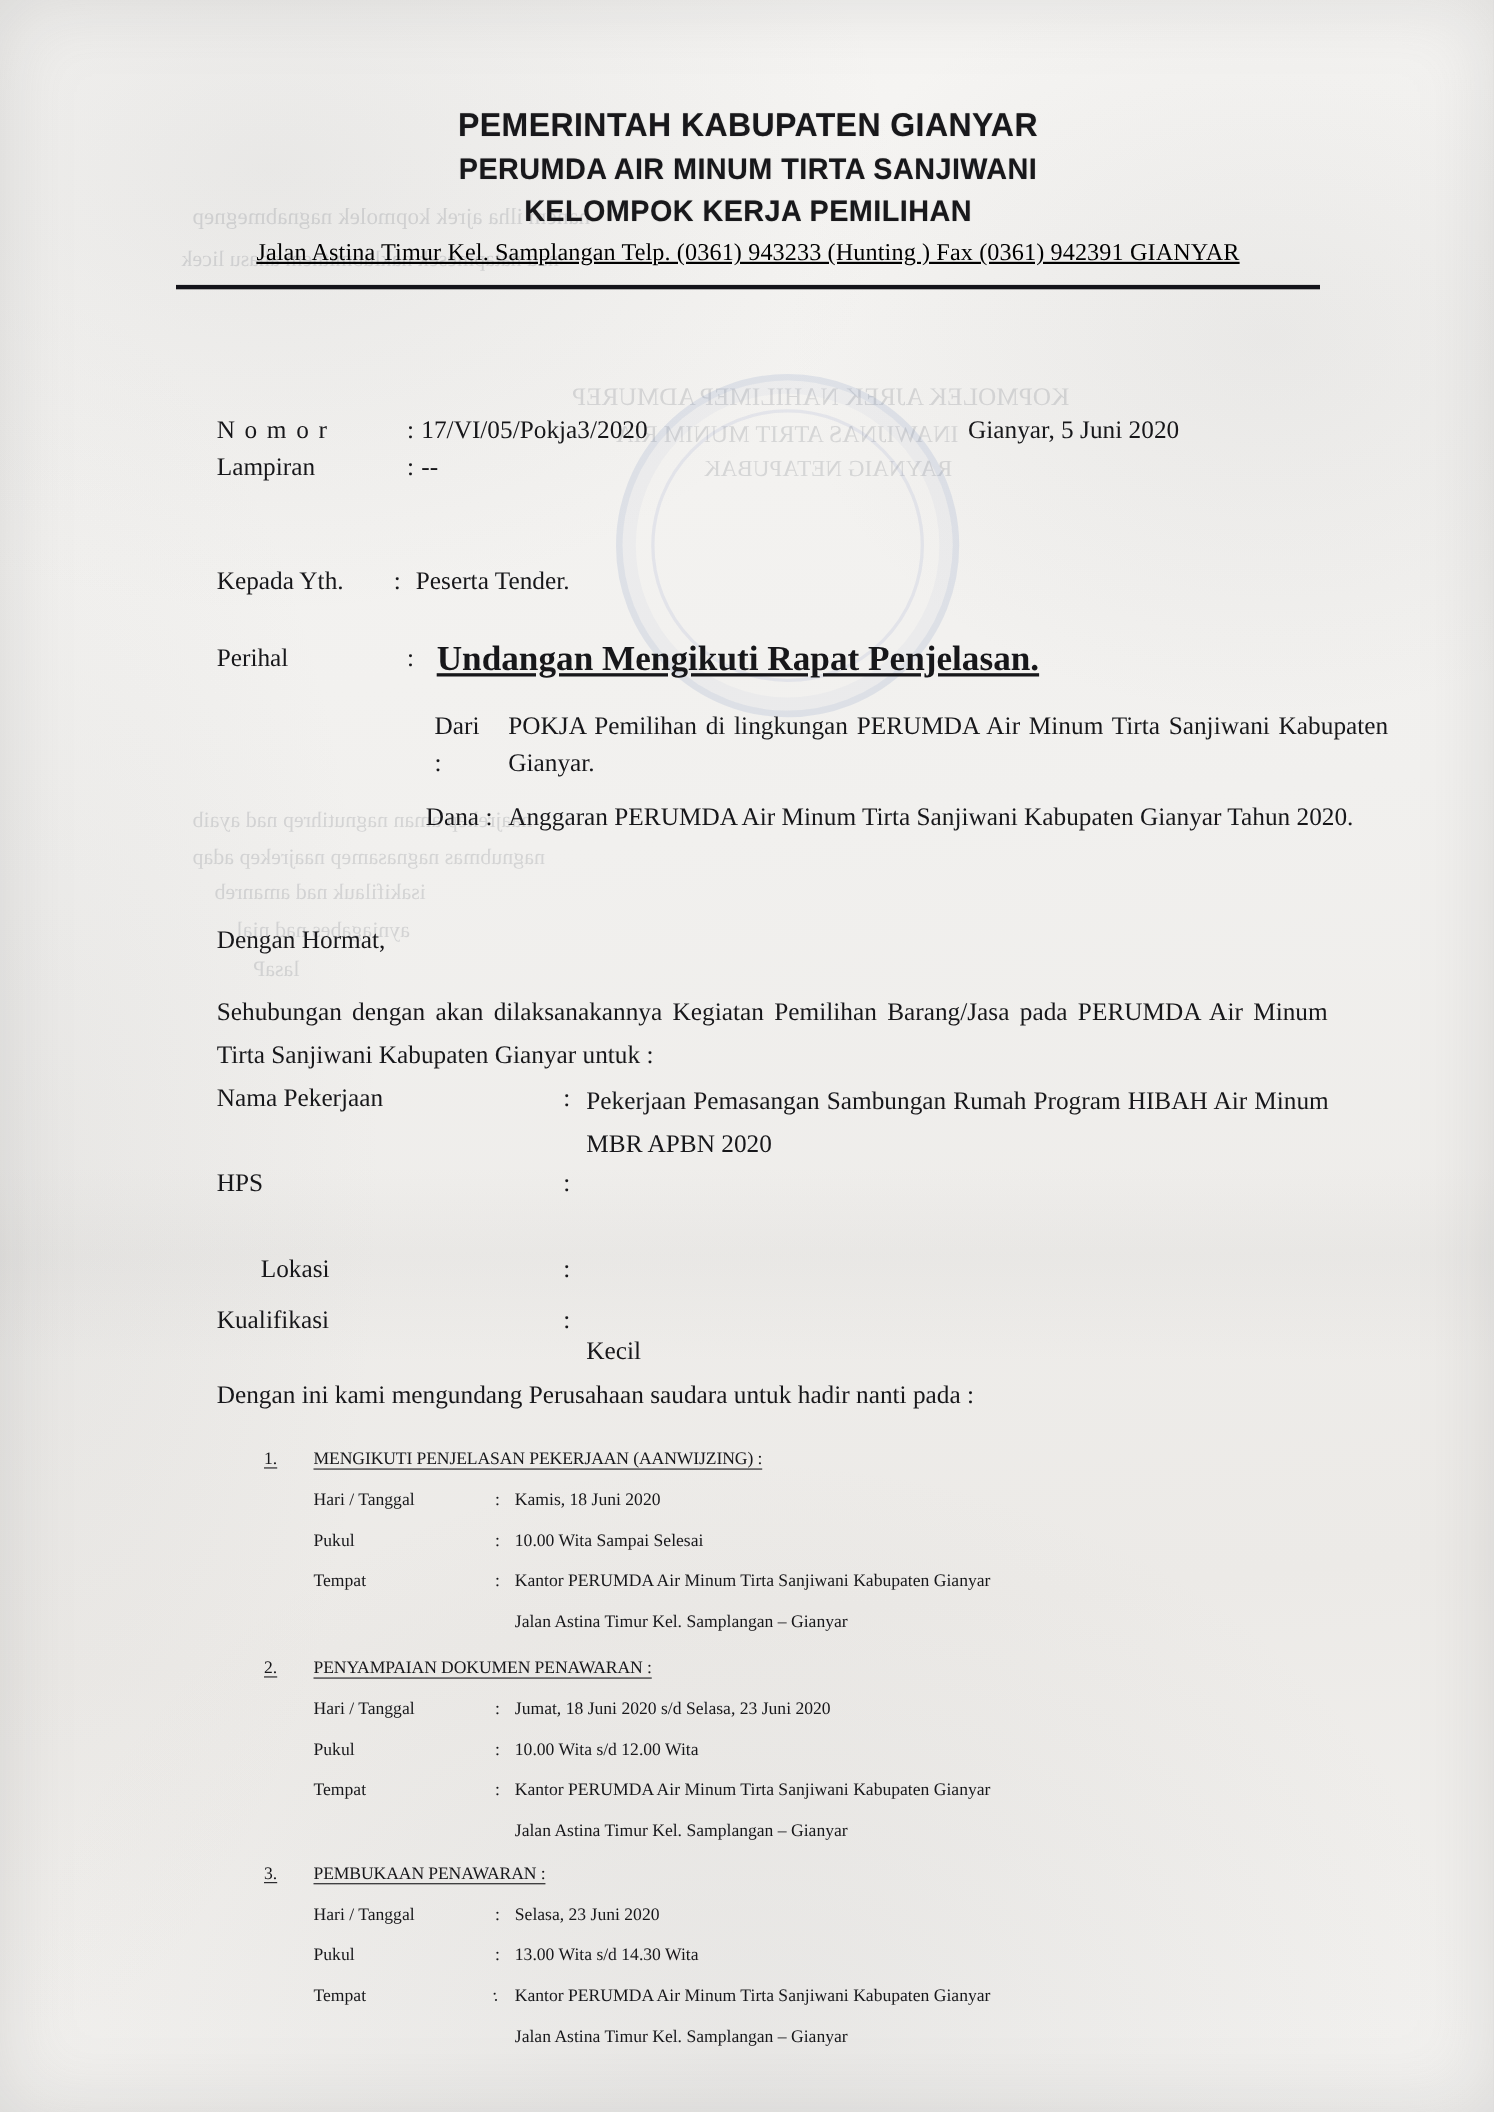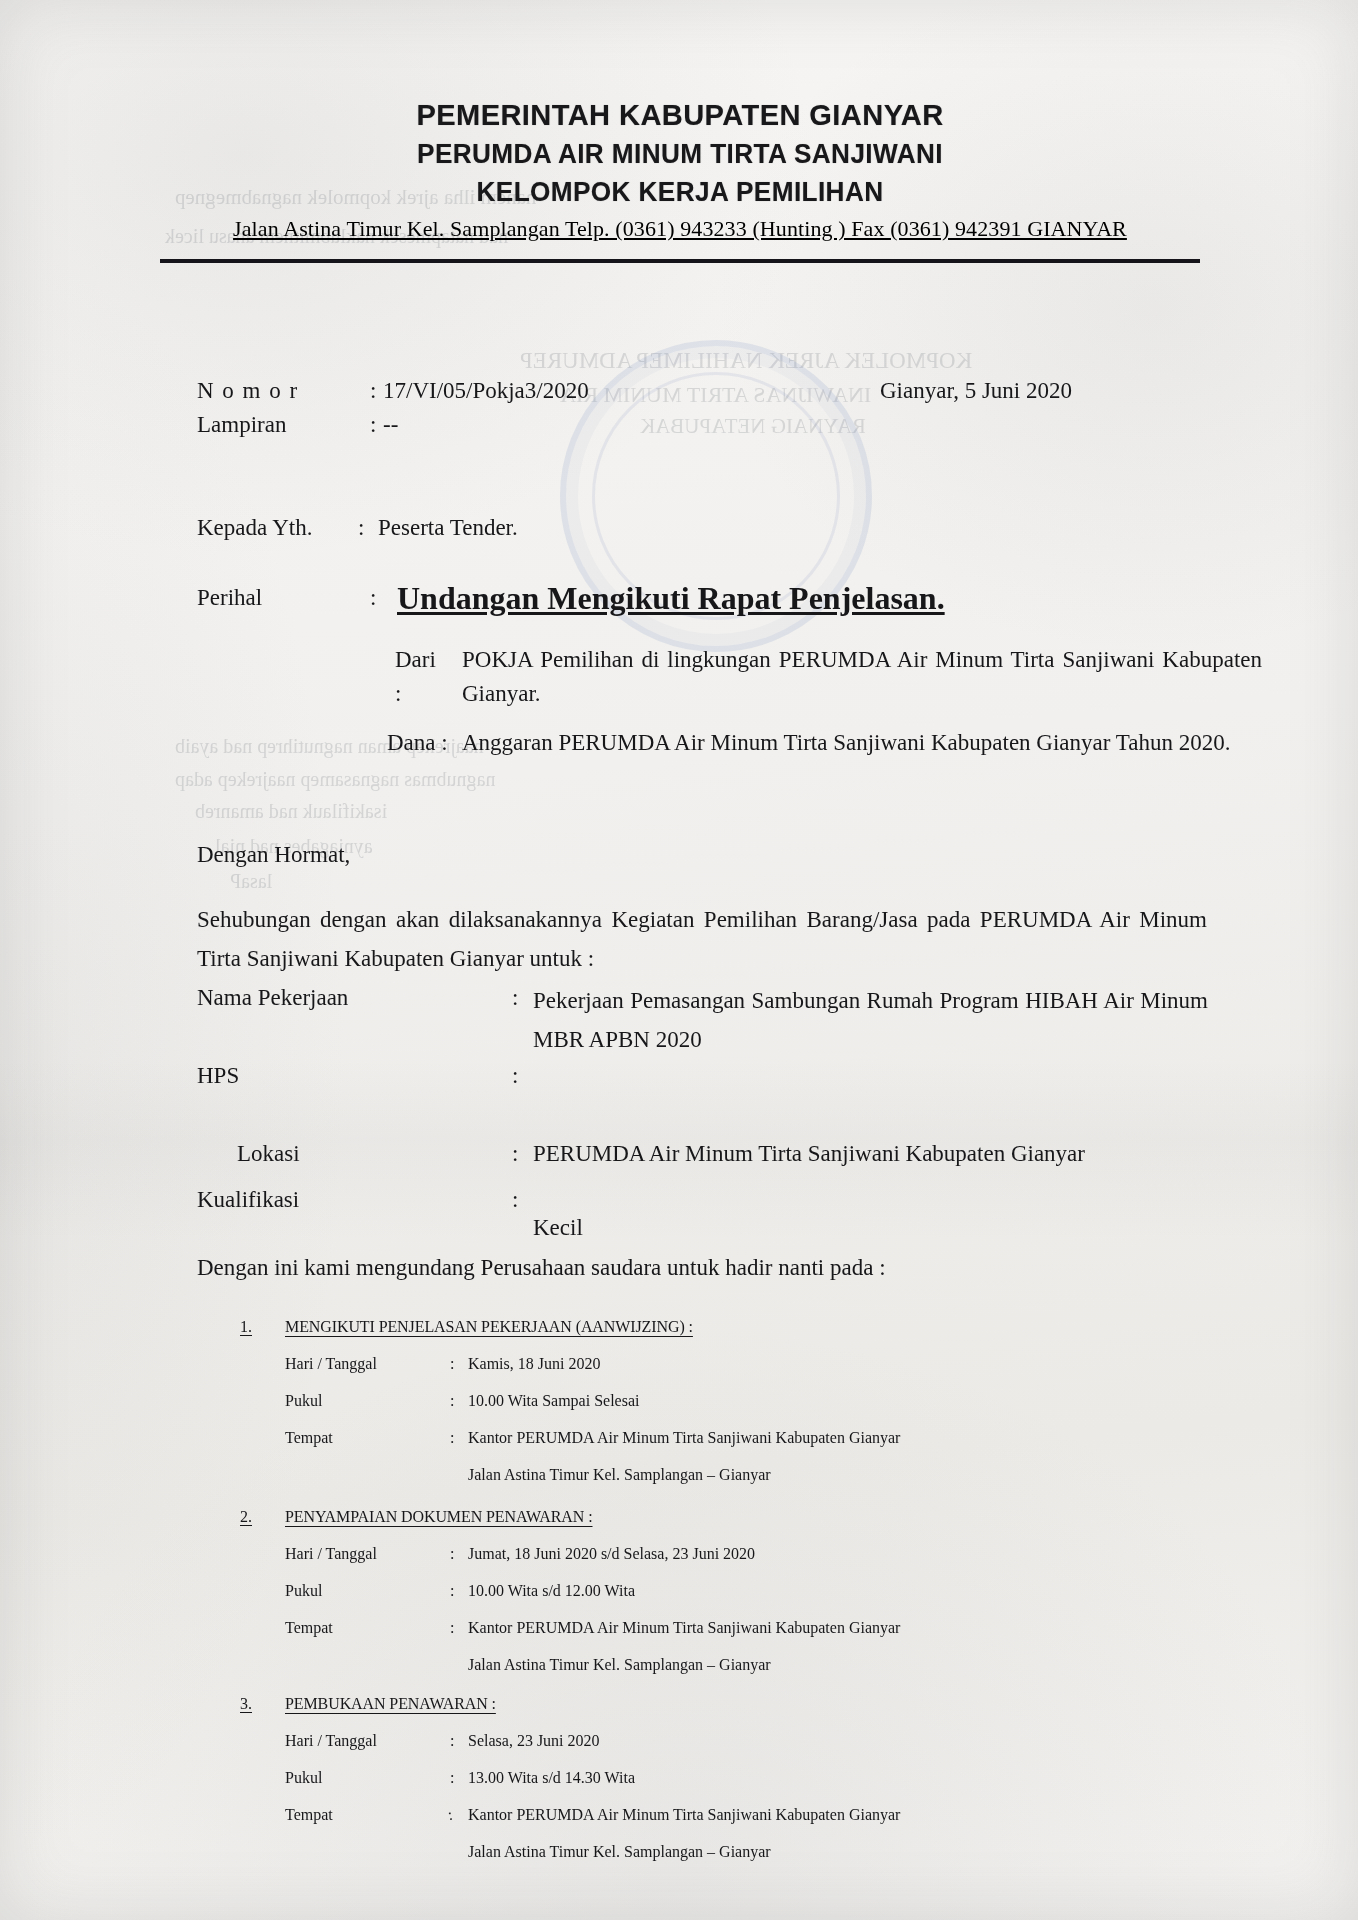--- a/index.html
+++ b/index.html
@@ -217,21 +217,20 @@
 
     <div class="blk" style="left:197px; top:981px;">Nama Pekerjaan</div>
     <div class="blk" style="left:512px; top:981px;">:</div>
     <div class="blk justified" style="left:533px; top:981px; width:675px; line-height:39px;">Pekerjaan Pemasangan Sambungan Rumah Program HIBAH Air Minum MBR APBN 2020</div>
 
     <div class="blk" style="left:197px; top:1059px;">HPS</div>
     <div class="blk" style="left:512px; top:1059px;">:</div>
 
     <div class="blk" style="left:197px; top:1137px;margin-left:40px;">Lokasi</div>
     <div class="blk" style="left:512px; top:1137px;">:</div>
-    <div class="blk" style="left:533px; top:1137px; width:690px;">PERUMDA Air Minum Tirta Sanjiwani Kabupaten Gianyar</div>
 
     <div class="blk" style="left:197px; top:1183px;">Kualifikasi</div>
     <div class="blk" style="left:512px; top:1183px;">:</div>
     <div class="blk" style="left:533px; top:1211px;">Kecil</div>
 
     <div class="row" style="left:197px; top:1251px;">Dengan ini kami mengundang Perusahaan saudara untuk hadir nanti pada :</div>
 
     <div class="numlist-item" style="left:240px; top:1318px;">
       <span class="num" style="top:0;">1.</span>
       <span class="heading-u" style="top:0;">MENGIKUTI PENJELASAN PEKERJAAN (AANWIJZING) :</span>

